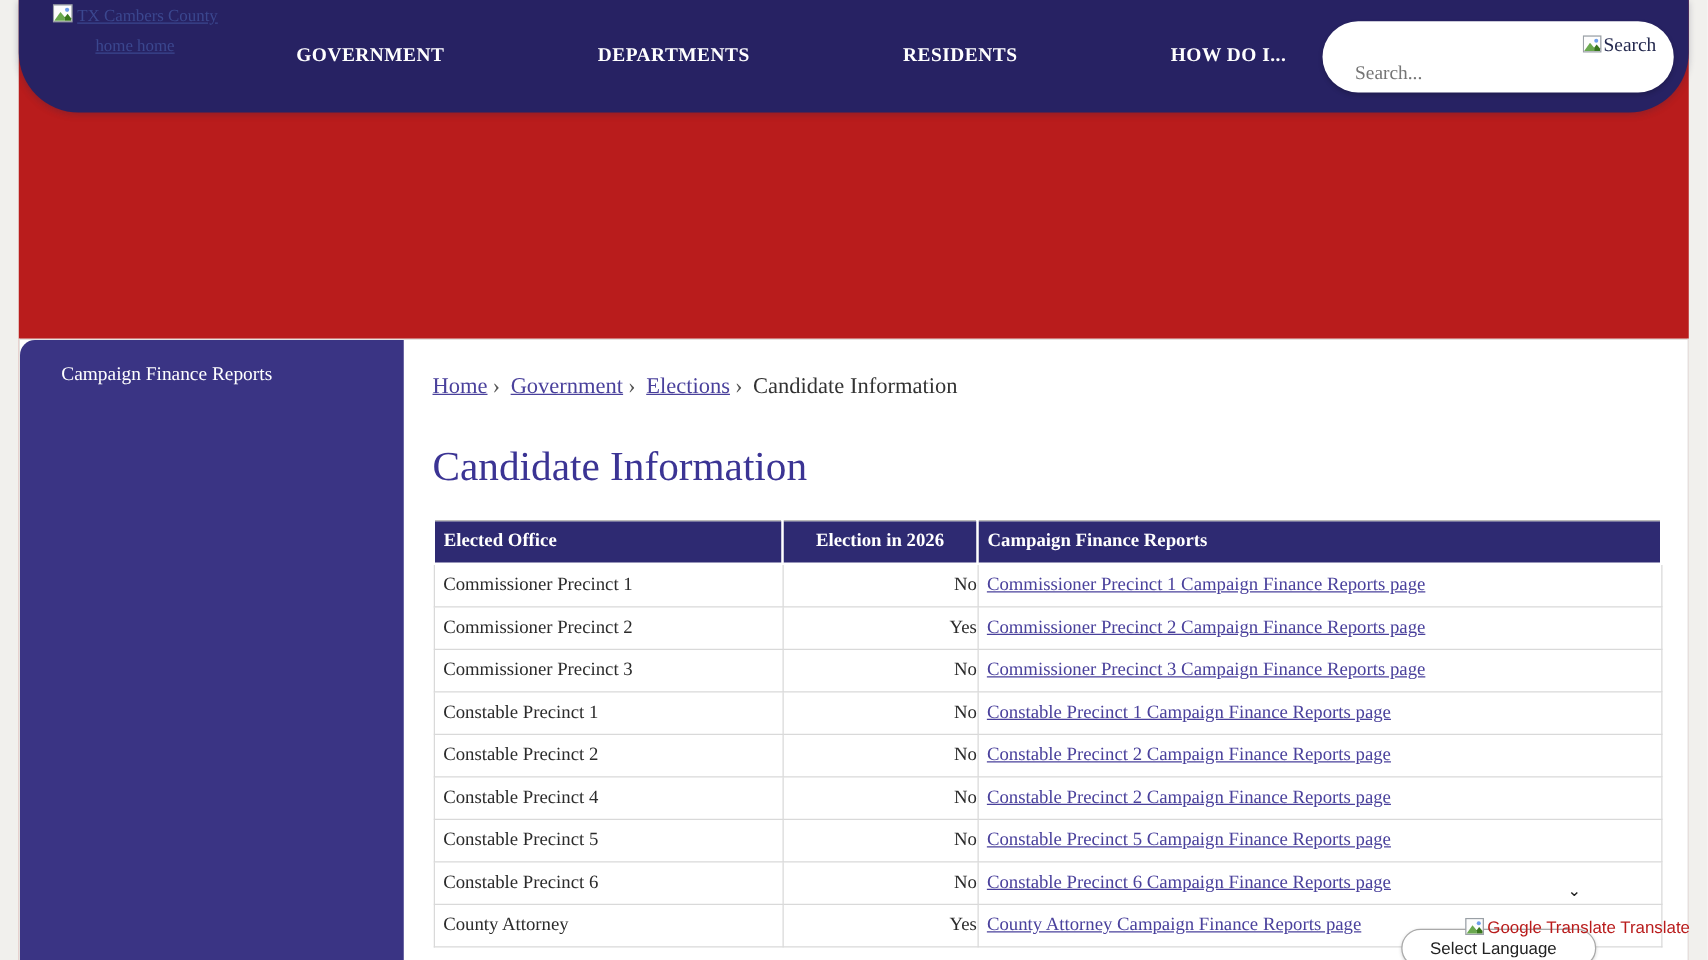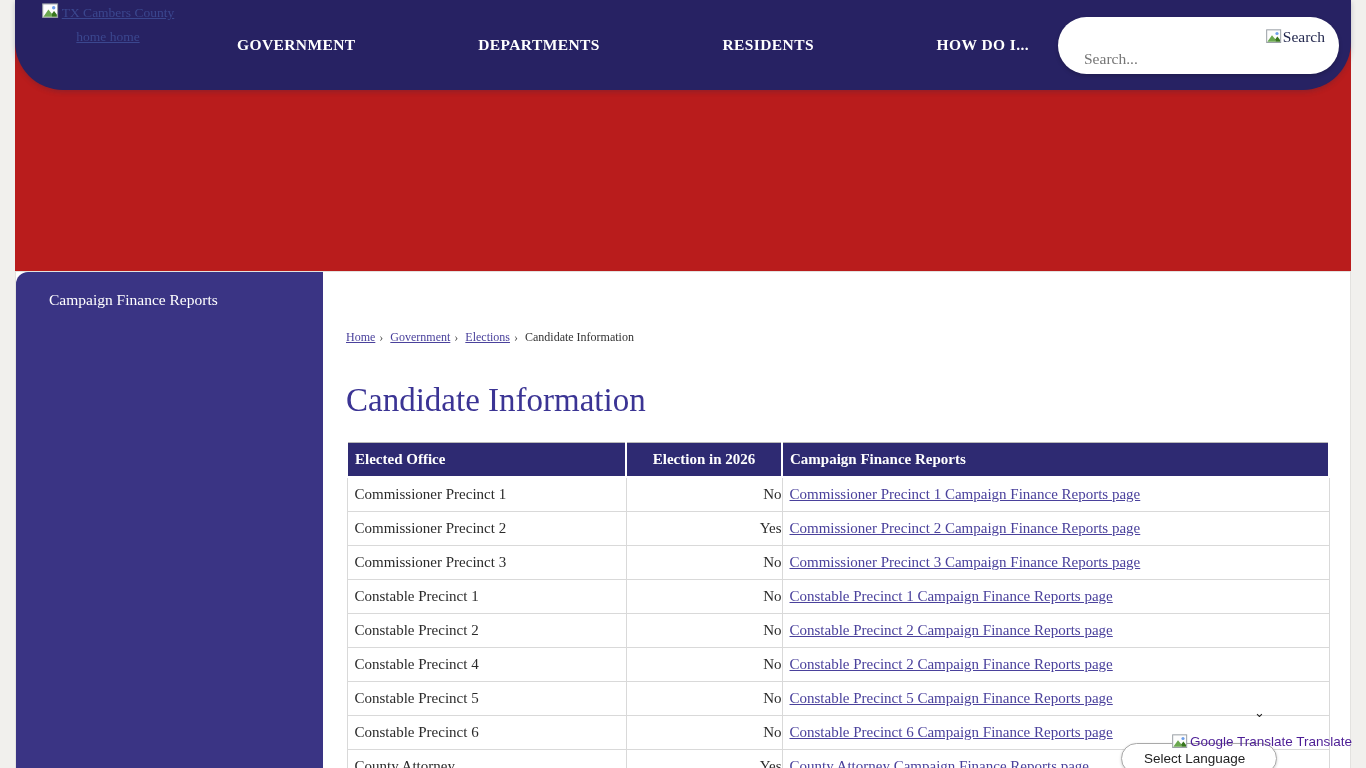--- a/index.html
+++ b/index.html
@@ -102,23 +102,22 @@
     font-size: 15.5px;
     cursor: pointer;
   }
   .main {
     position: absolute;
     left: 307px; right: 0; top: 0; bottom: 0;
     padding: 26px 0 0 23px;
   }
   
   .breadcrumb {
-    font-size: 12px;
+    font-size: 18px;
     color: #333333;
-    margin-top: 32px;
   }
   .breadcrumb a { color: #4a419c; text-decoration: underline; cursor: pointer; }
   .breadcrumb .sep { color: #555555; margin: 0 4px; }
   .page-title {
     margin: 37px 0 0 0;
     font-size: 33px;
     font-weight: 400;
     color: #3b3494;
   }
   
@@ -178,21 +177,21 @@
     color: #222222;
     pointer-events: none;
     font-family: "Liberation Sans", sans-serif;
   }
   .translate-attrib {
     position: absolute;
     right: 14px; top: 734px;
     z-index: 20;
     font-family: "Liberation Sans", sans-serif;
     font-size: 13.5px;
-    color: #4c1d95;
+    color: #b91c1c;
     white-space: nowrap;
   }
   .translate-attrib .bimg { vertical-align: -3px; margin-right: 2px; }
   
   .bimg { display: inline-block; }
 </style>
 </head>
 <body>
 
 <svg width="0" height="0" style="position:absolute">

